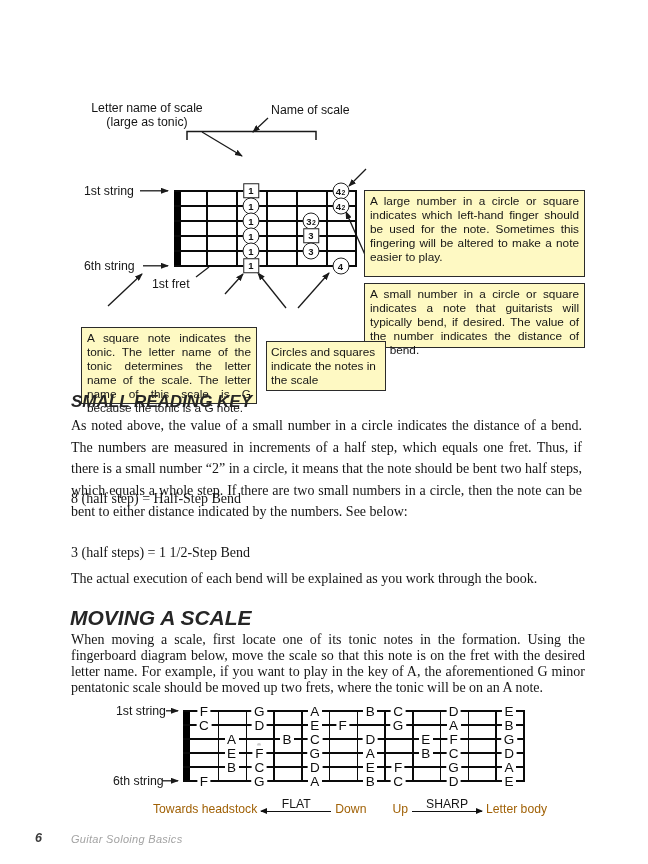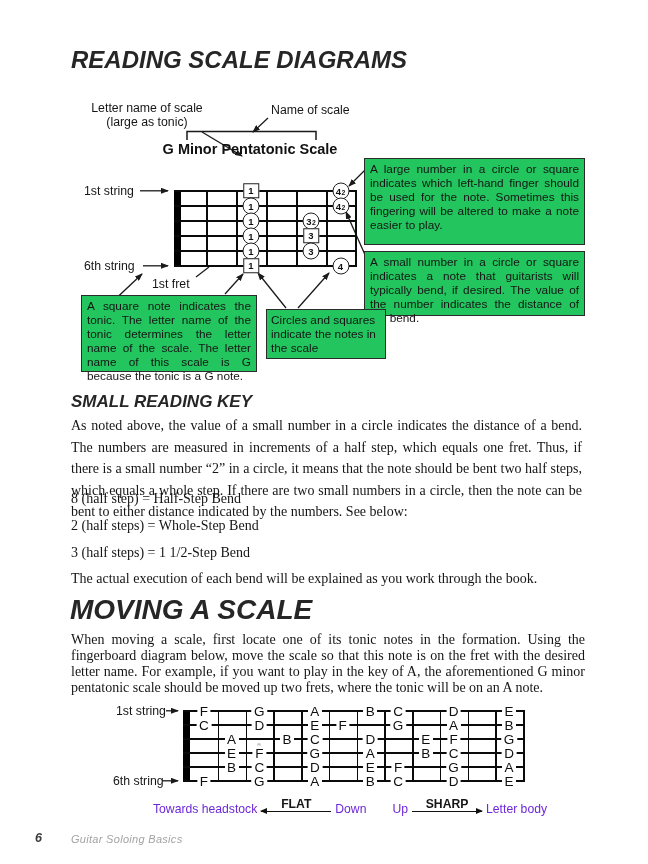--- a/index.html
+++ b/index.html
@@ -3,49 +3,49 @@
 <meta charset="utf-8">
 <style>
   html,body{margin:0;padding:0;background:#e8e8e8;}
   .page{position:relative;width:648px;height:864px;background:#ffffff;overflow:hidden;
         font-family:"Liberation Sans",sans-serif;color:#1c1c1c;}
   .abs{position:absolute;}
   
   .h-main{font-style:italic;font-weight:bold;color:#262626;letter-spacing:0;}
   .title{font-size:24px;}
   .h-sub{font-size:17px;}
-  .h-big{font-size:28px;}
+  .h-big{font-size:21px;margin-top:12px;}
   
   .slbl{font-size:12.3px;color:#161616;line-height:14.2px;}
   .scale-heading{font-weight:bold;font-size:14.5px;text-align:center;color:#111;}
   
   .ser{font-family:"Liberation Serif",serif;font-size:14px;color:#151515;}
   .just{text-align:justify;}
   
   .callout{border:1.4px solid #2b2b2b;padding:4px 5px;font-size:11.8px;line-height:13.9px;
-           color:#161616;background:#22c55e;box-sizing:border-box;}
+           color:#161616;background:#fef9c3;box-sizing:border-box;margin-top:32px;}
   
   .fb{position:absolute;}
   .nut{position:absolute;left:0;top:-0.5px;width:7px;background:#000;}
   .str{position:absolute;left:0;height:1.6px;background:#0a0a0a;}
   .frt{position:absolute;top:0;width:1.5px;background:#0a0a0a;}
   .mk{position:absolute;transform:translate(-50%,-50%);background:#fff;border:1.2px solid #222;
       display:flex;align-items:center;justify-content:center;
       font-family:"Liberation Sans",sans-serif;font-weight:bold;font-size:9.5px;color:#111;}
   .ci{width:15px;height:15px;border-radius:50%;}
   .sq{width:13.5px;height:13.5px;}
   .smn{font-size:6.8px;transform:translateY(1.6px);margin-left:0.5px;}
   .nt{position:absolute;transform:translate(-50%,-50%);background:#fff;padding:0 2.5px;
       font-size:13.5px;color:#0e0e0e;}
   .dot{position:absolute;width:4px;height:4px;border-radius:50%;background:#c9c9c9;
        transform:translate(-50%,-50%);}
   
   .legend{display:flex;align-items:flex-end;justify-content:center;}
-  .legend .t{font-size:12.2px;color:#6d28d9;margin-bottom:3px;white-space:nowrap;margin-top:32px;}
-  .larr{display:flex;flex-direction:column;align-items:center;width:70px;margin:0 4px 7px;font-weight:bold;}
+  .legend .t{font-size:12.2px;color:#a16207;margin-bottom:3px;white-space:nowrap;margin-top:32px;}
+  .larr{display:flex;flex-direction:column;align-items:center;width:70px;margin:0 4px 7px;}
   .larr .w{font-size:12.2px;line-height:12px;margin-bottom:1px;color:#161616;}
   .larr .ln{position:relative;width:100%;height:1.4px;background:#111;}
   .larr.left .ln::before{content:"";position:absolute;left:-1px;top:-2.7px;
       border-top:3.3px solid transparent;border-bottom:3.3px solid transparent;
       border-right:7.5px solid #111;}
   .larr.right .ln::after{content:"";position:absolute;right:-1px;top:-2.7px;
       border-top:3.3px solid transparent;border-bottom:3.3px solid transparent;
       border-left:7.5px solid #111;}
   .spacer{width:26px;}
   
@@ -73,29 +73,27 @@
     <line x1="366" y1="169" x2="349" y2="186" stroke="#1a1a1a" stroke-width="1.3" marker-end="url(#ah)"></line>
     <line x1="366" y1="257" x2="346" y2="212" stroke="#1a1a1a" stroke-width="1.3" marker-end="url(#ah)"></line>
     <line x1="108" y1="306" x2="142" y2="274" stroke="#1a1a1a" stroke-width="1.3" marker-end="url(#ah)"></line>
     <line x1="225" y1="294" x2="243" y2="274" stroke="#1a1a1a" stroke-width="1.3" marker-end="url(#ah)"></line>
     <line x1="286" y1="308" x2="258" y2="273" stroke="#1a1a1a" stroke-width="1.3" marker-end="url(#ah)"></line>
     <line x1="298" y1="308" x2="329" y2="273" stroke="#1a1a1a" stroke-width="1.3" marker-end="url(#ah)"></line>
     <line x1="166" y1="710.8" x2="178" y2="710.8" stroke="#1a1a1a" stroke-width="1.3" marker-end="url(#ah)"></line>
     <line x1="162" y1="780.8" x2="178" y2="780.8" stroke="#1a1a1a" stroke-width="1.3" marker-end="url(#ah)"></line>
   </svg>
 
-  <div class="abs h-main title" style="left:71px;top:46px;">READING SCALE DIAGRAMS</div>
 
   <div class="abs slbl" style="left:80px;top:101px;width:134px;text-align:center;">
     <div>Letter name of scale</div>
     <div>(large as tonic)</div>
   </div>
   <div class="abs slbl" style="left:271px;top:103px;">Name of scale</div>
 
-  <div class="abs scale-heading" style="left:152px;top:141px;width:196px;">G Minor Pentatonic Scale</div>
 
   <div id="fb1" class="fb" style="left:174px;top:190px;width:183px;height:77px;">
       <div class="nut" style="height: 77px;"></div>
       <div class="str" style="top: 0px; width: 181px;"></div>
       <div class="str" style="top: 15px; width: 181px;"></div>
       <div class="str" style="top: 30px; width: 181px;"></div>
       <div class="str" style="top: 45px; width: 181px;"></div>
       <div class="str" style="top: 60px; width: 181px;"></div>
       <div class="str" style="top: 75px; width: 181px;"></div>
       <div class="frt" style="left: 32px; height: 76.6px;"></div>
@@ -150,21 +148,20 @@
   <div class="abs slbl" style="left:152px;top:277px;">1st fret</div>
 
   <div class="abs callout just" style="left:364px;top:158px;width:221px;height:87px;">A large number in a circle or square indicates which left-hand finger should be used for the note. Sometimes this fingering will be altered to make a note easier to play.</div>
   <div class="abs callout just" style="left:364px;top:251px;width:221px;height:65px;">A small number in a circle or square indicates a note that guitarists will typically bend, if desired. The value of the number indicates the distance of the bend.</div>
   <div class="abs callout" style="left:266px;top:309px;width:120px;height:50px;padding:4px;">Circles and squares indicate the notes in the scale</div>
   <div class="abs callout just" style="left:81px;top:295px;width:176px;height:77px;">A square note indicates the tonic. The letter name of the tonic determines the letter name of the scale. The letter name of this scale is G because the tonic is a G note.</div>
 
   <div class="abs h-main h-sub" style="left:71px;top:392px;">SMALL READING KEY</div>
   <div class="abs ser just" style="left:71px;top:415px;width:511px;line-height:21.6px;">As noted above, the value of a small number in a circle indicates the distance of a bend. The numbers are measured in increments of a half step, which equals one fret. Thus, if there is a small number “2” in a circle, it means that the note should be bent two half steps, which equals a whole step. If there are two small numbers in a circle, then the note can be bent to either distance indicated by the numbers. See below:</div>
   <div class="abs ser" style="left:71px;top:491px;">8 (half step) = Half-Step Bend</div>
-  <div class="abs ser" style="left:71px;top:518px;">2 (half steps) = Whole-Step Bend</div>
   <div class="abs ser" style="left:71px;top:545px;">3 (half steps) = 1 1/2-Step Bend</div>
   <div class="abs ser" style="left:71px;top:571px;">The actual execution of each bend will be explained as you work through the book.</div>
 
   <div class="abs h-main h-big" style="left:70px;top:594px;">MOVING A SCALE</div>
   <div class="abs ser just" style="left:71px;top:632px;width:514px;line-height:15.9px;">When moving a scale, first locate one of its tonic notes in the formation. Using the fingerboard diagram below, move the scale so that this note is on the fret with the desired letter name. For example, if you want to play in the key of A, the aforementioned G minor pentatonic scale should be moved up two frets, where the tonic will be on an A note.</div>
 
   <div id="fb2" class="fb" style="left:183px;top:710px;width:341px;height:72px;">
       <div class="nut" style="height: 72px;"></div>
       <div class="str" style="top: 0px; width: 340px;"></div>
       <div class="str" style="top: 14px; width: 340px;"></div>

